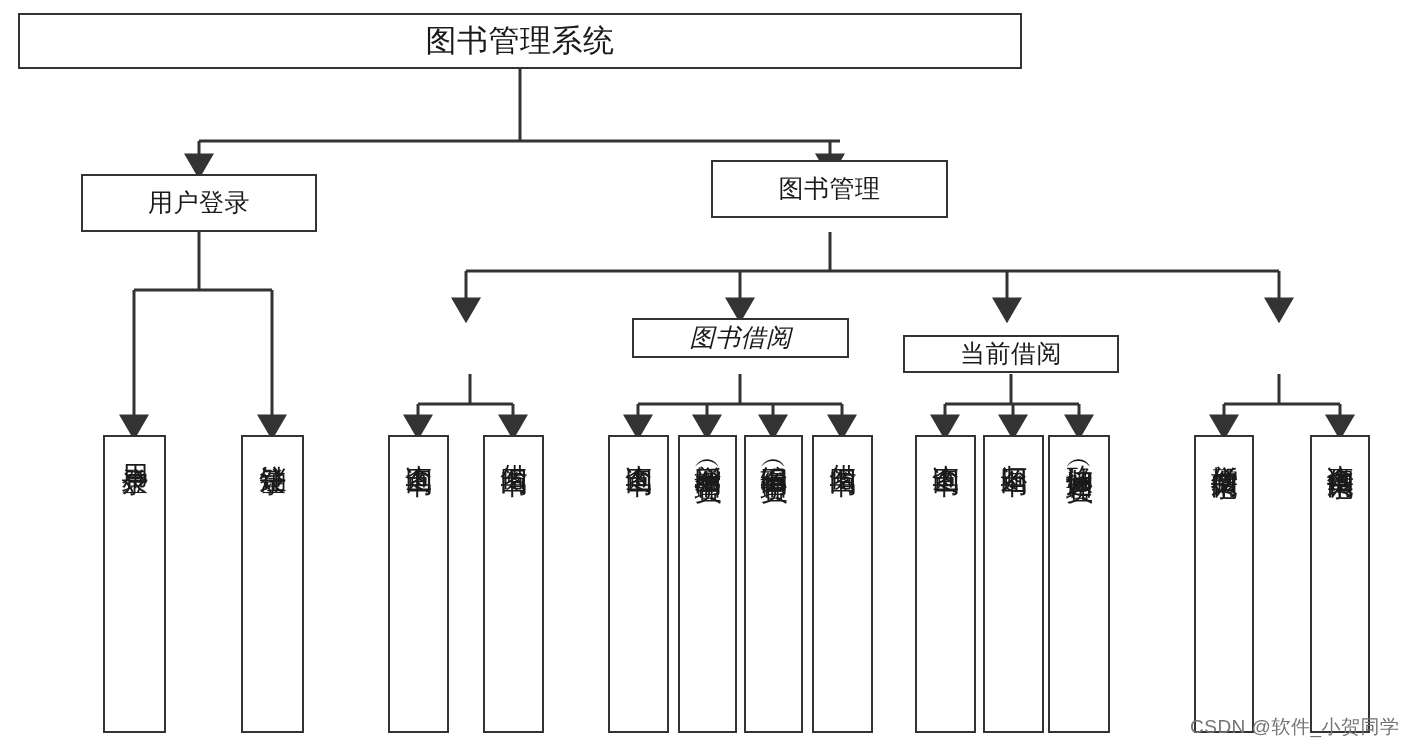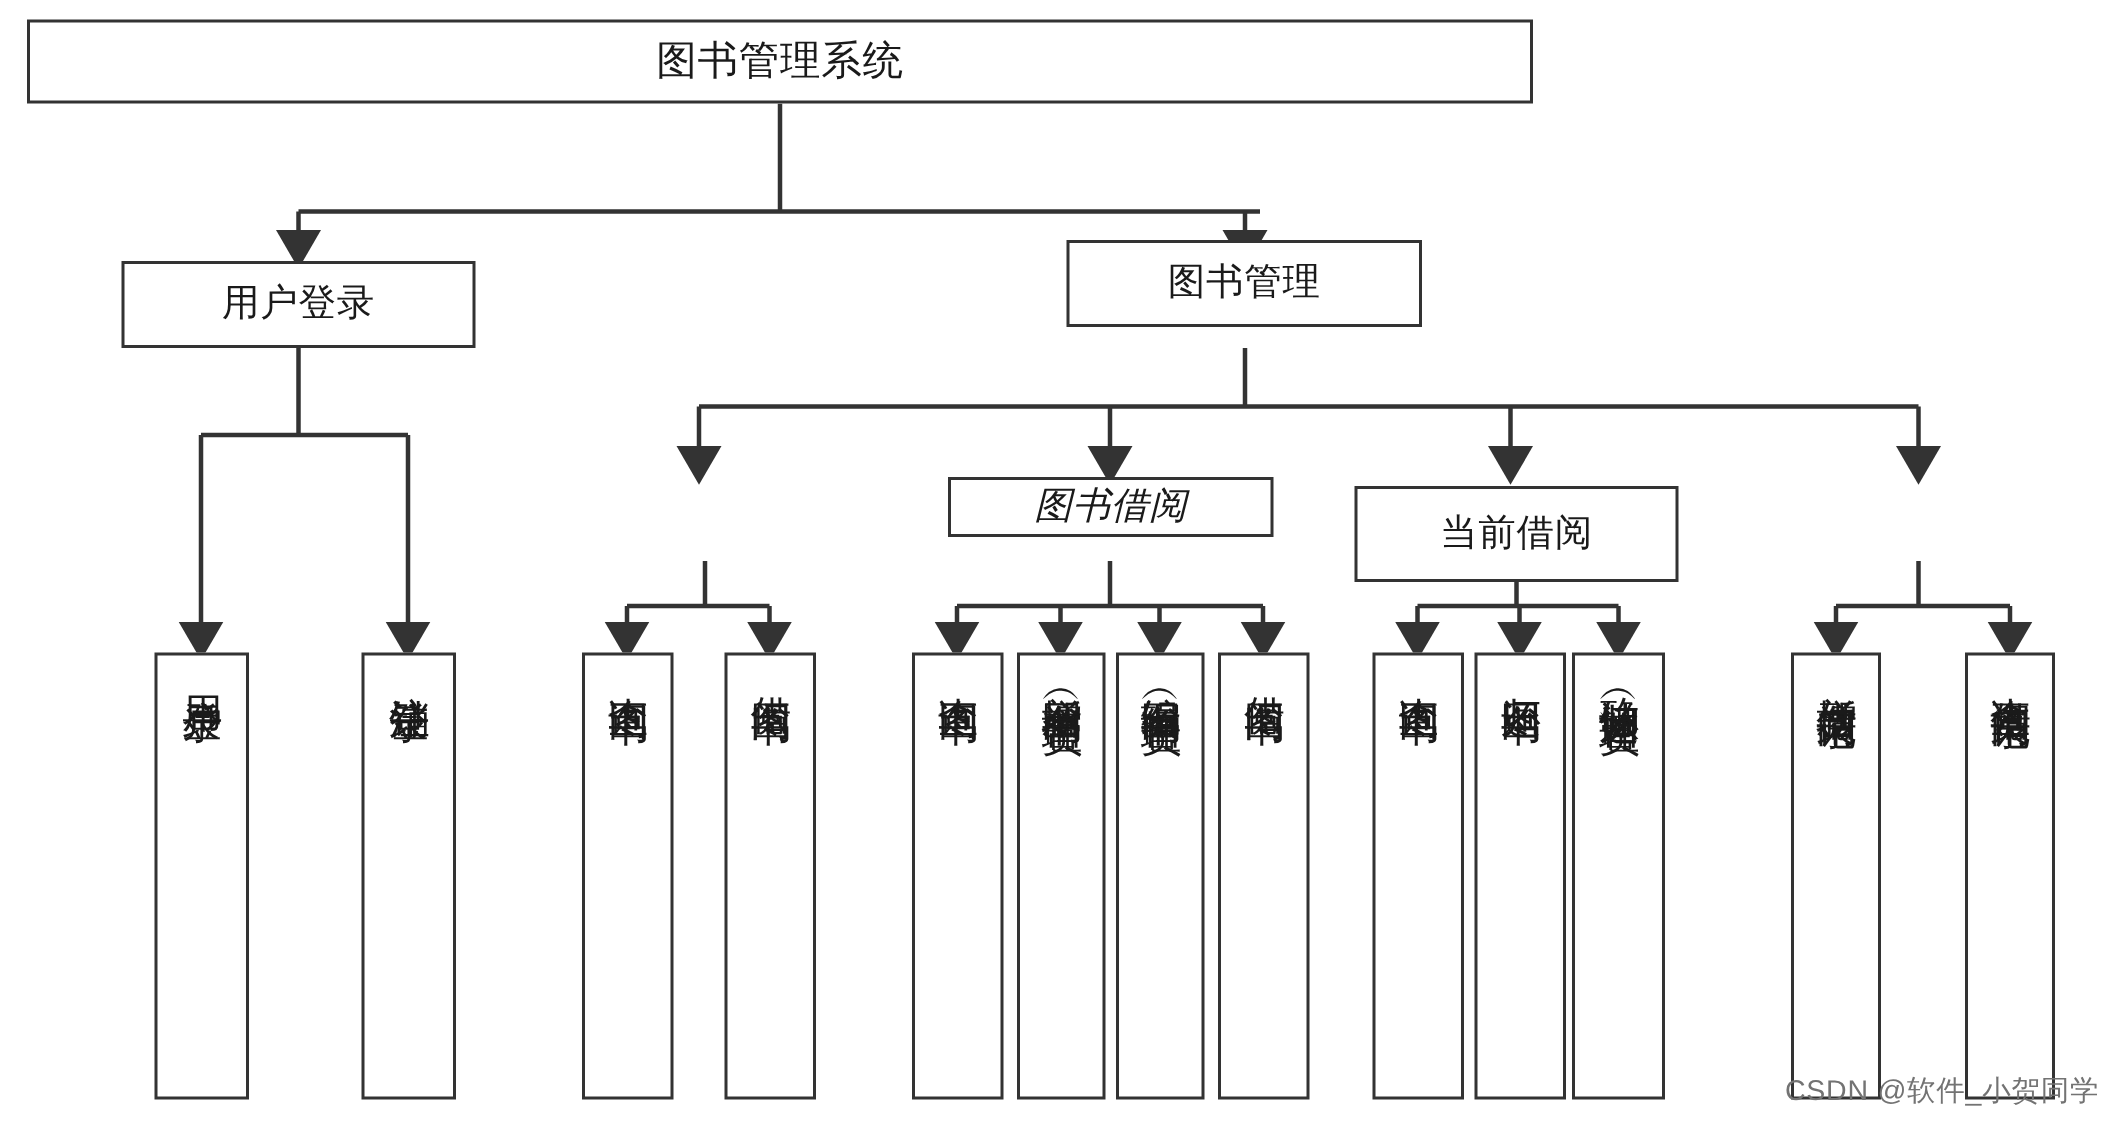--- a/index.html
+++ b/index.html
@@ -39,21 +39,21 @@
   .node .label {
     text-align: center;
     line-height: 1.18;
     letter-spacing: 0.5px;
     white-space: pre;
   }
   .node.horizontal .label {
     font-size: 25px;
   }
   .node.root .label {
-    font-size: 27px;
+    font-size: 31px;
   }
   .node.vertical {
     align-items: flex-start;
     justify-content: center;
     padding-top: 6px;
   }
   .node.vertical .label {
     writing-mode: vertical-rl;
     text-orientation: upright;
     font-size: 27px;
@@ -131,21 +131,21 @@
   <div class="node horizontal" style="left:81px; top:174px; width:236px; height:58px;">
     <span class="label">用户登录</span>
   </div>
   <div class="node horizontal" style="left:711px; top:160px; width:237px; height:58px;">
     <span class="label">图书管理</span>
   </div>
 
   <div class="node horizontal" style="left:632px; top:318px; width:217px; height:40px;font-style:italic;">
     <span class="label">图书借阅</span>
   </div>
-  <div class="node horizontal" style="left:903px; top:324px; width:216px; height:64px;">
+  <div class="node horizontal" style="left:903px; top:335px; width:216px; height:38px;">
     <span class="label">当前借阅</span>
   </div>
 
   <div class="node vertical" style="left:103px; top:435px; width:63px; height:298px;">
     <span class="label">用户登录</span>
   </div>
   <div class="node vertical" style="left:241px; top:435px; width:63px; height:298px;">
     <span class="label">注销登录</span>
   </div>
 

